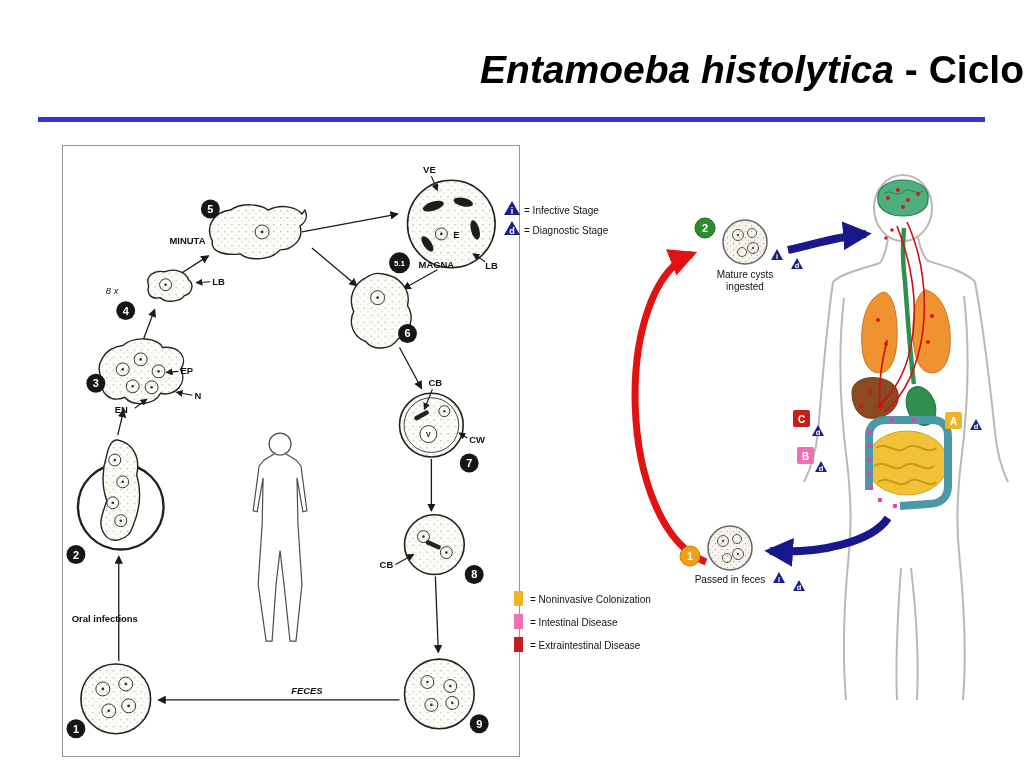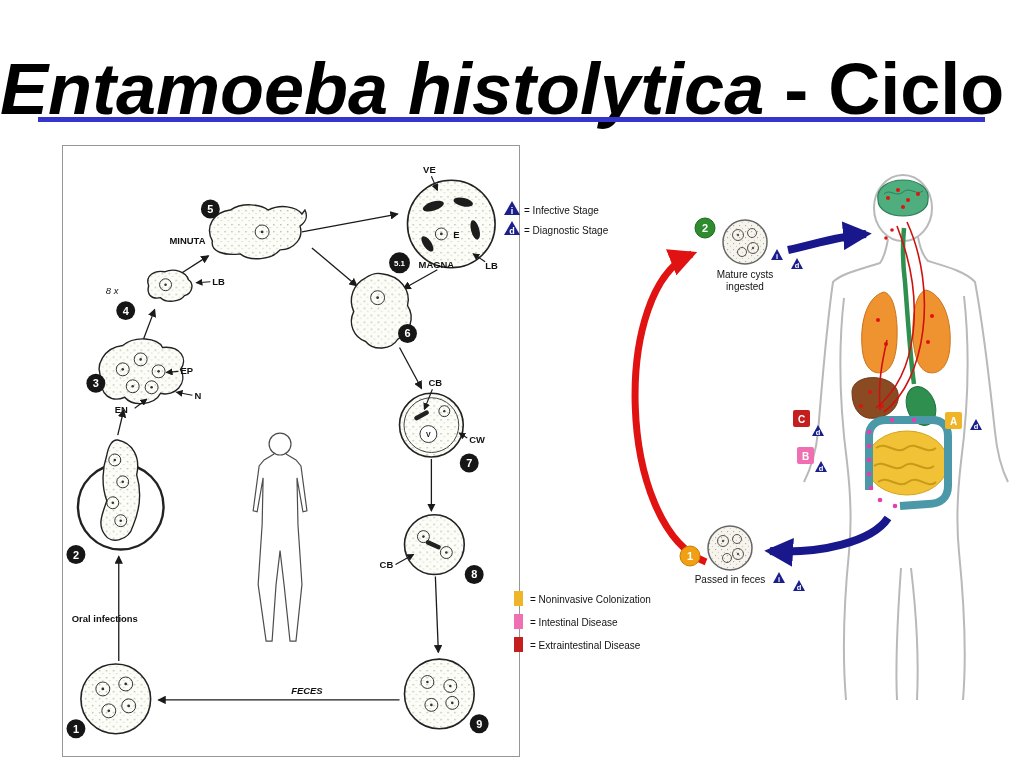--- a/index.html
+++ b/index.html
@@ -1,19 +1,19 @@
 <!DOCTYPE html>
 <html><head>
 <meta charset="utf-8">
 <style>
   * { margin:0; padding:0; box-sizing:border-box; }
   html,body { width:1024px; height:768px; background:#ffffff; overflow:hidden;
               font-family:"Liberation Sans", sans-serif; position:relative; }
-  .title { position:absolute; top:48px; left:0; width:100%; text-align:left;
-           font-size:72px; color:#000; white-space:nowrap; }
+  .title { position:absolute; top:48px; left:0; width:100%; text-align:right;
+           font-size:39px; color:#000; white-space:nowrap; }
   .title .species { font-style:italic; }
   .rule { position:absolute; top:117px; left:38px; width:947px; height:5px; background:#3535cc; }
   .ldiag { position:absolute; left:62px; top:145px; border:1px solid #979797; background:#fff; }
   .rdiag { position:absolute; left:480px; top:170px; }
   svg text { font-family:"Liberation Sans", sans-serif; }
   .slbl   { font-size:9.5px; font-weight:bold; fill:#111; }
   .slbl-c { text-anchor:middle; }
   .slbl-i { font-style:italic; font-weight:normal; }
   .snum   { font-size:11px; font-weight:bold; fill:#fff; text-anchor:middle; }
   .snum-sm{ font-size:8px;  font-weight:bold; fill:#fff; text-anchor:middle; }

